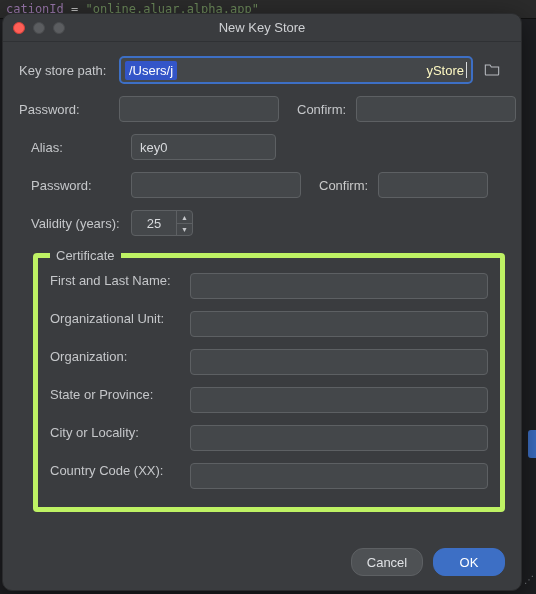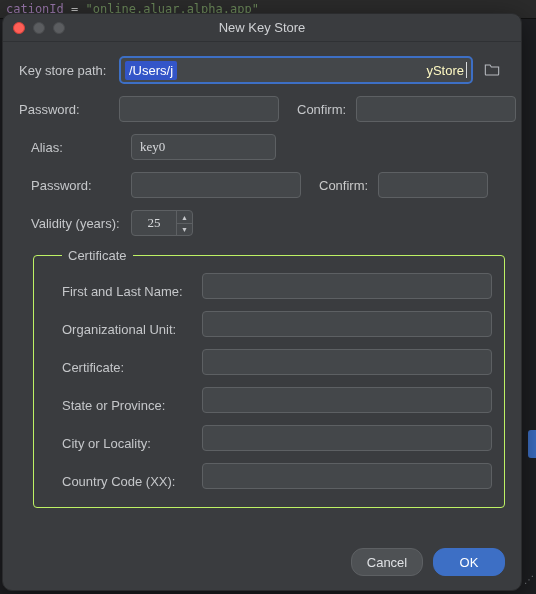--- a/index.html
+++ b/index.html
@@ -108,21 +108,20 @@
 
   input[type=text], input[type=password], .spinner {
     background: #44474a;
     border: 1px solid #5d6063;
     border-radius: 4px;
     height: 26px;
     color: #d8dadd;
     padding: 0 8px;
     font-size: 13px;
     outline: none;
-    font-family: Liberation Serif, serif;
   }
 
   
   .pathwrap {
     flex: 1;
     display: flex;
     align-items: center;
     gap: 6px;
   }
   .pathbox {
@@ -207,33 +206,33 @@
     display: flex;
     align-items: center;
     justify-content: center;
     font-size: 7px;
     color: #c5c7ca;
     cursor: pointer;
   }
   .spinner-arrows span + span { border-top: 1px solid #5d6063; }
 
   fieldset.cert {
-    border: 1px solid #bef264;
+    border: 5px solid #bef264;
     border-radius: 4px;
     margin: 6px 0 0 14px;
-    padding: 10px 12px 6px 28px;
+    padding: 10px 12px 6px 12px;
   }
   fieldset.cert legend {
     padding: 0 6px;
     color: #c5c7ca;
     font-size: 13px;
   }
   .cert-row {
     display: flex;
-    align-items: flex-end;
+    align-items: flex-start;
     margin-bottom: 12px;
   }
   .cert-row label {
     flex: 0 0 140px;
     color: #c5c7ca;
   }
   .cert-row input {
     flex: 1;
   }
 
@@ -335,21 +334,21 @@
 
       <div class="cert-row">
         <label>First and Last Name:</label>
         <input type="text" style="">
       </div>
       <div class="cert-row">
         <label>Organizational Unit:</label>
         <input type="text" style="">
       </div>
       <div class="cert-row">
-        <label>Certificate:</label>
+        <label>Organization:</label>
         <input type="text" style="">
       </div>
       <div class="cert-row">
         <label>State or Province:</label>
         <input type="text" style="">
       </div>
       <div class="cert-row">
         <label>City or Locality:</label>
         <input type="text" style="">
       </div>

